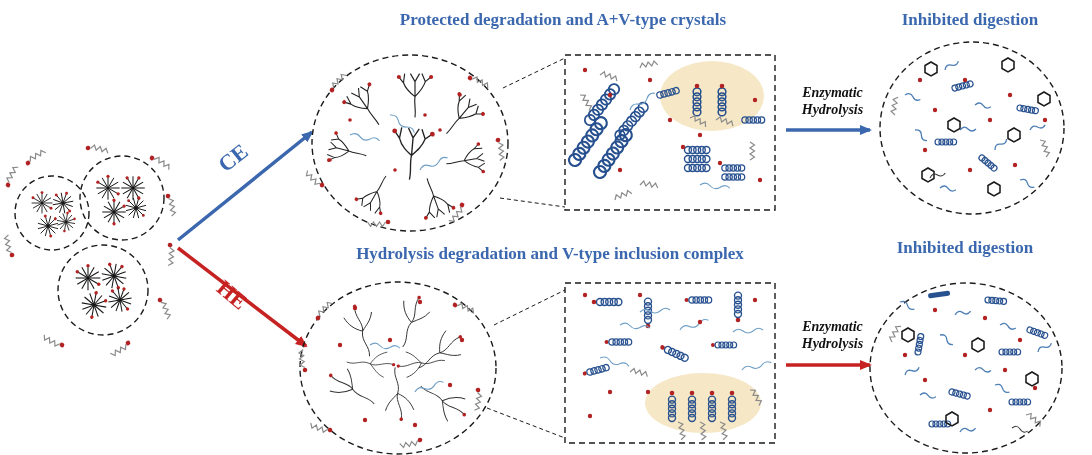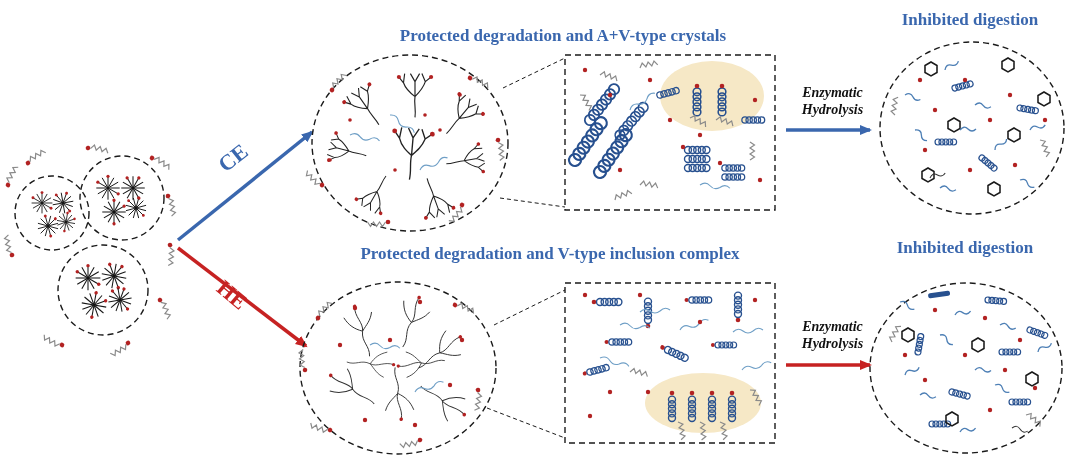--- a/index.html
+++ b/index.html
@@ -353,25 +353,25 @@
     <circle class="rdot" cx="1020" cy="340" r="2.2"></circle>
       <circle class="rdot" cx="905" cy="355" r="2.2"></circle>
     <circle class="rdot" cx="965" cy="355" r="2.2"></circle>
       <circle class="rdot" cx="1035" cy="388" r="2.2"></circle>
     <circle class="rdot" cx="925" cy="380" r="2.2"></circle>
       <circle class="rdot" cx="990" cy="410" r="2.2"></circle>
     <circle class="rdot" cx="1005" cy="370" r="2.2"></circle>
   </g>
 </svg>
 
-<div class="label heading" style="left:303px; top:26px; width:520px;">Protected degradation and A+V-type crystals</div>
+<div class="label heading" style="left:303px; top:10px; width:520px;">Protected degradation and A+V-type crystals</div>
 
 <div class="label heading" style="left:870px; top:10px; width:200px;">Inhibited digestion</div>
 
-<div class="label heading" style="left:290px; top:244px; width:520px;">Protected degradation and V-type inclusion complex</div>
+<div class="label heading" style="left:290px; top:244px; width:520px;">Hydrolysis degradation and V-type inclusion complex</div>
 
 <div class="label heading" style="left:865px; top:238px; width:200px;">Inhibited digestion</div>
 
 <div class="label proc proc-ce" style="left:218px; top:145px;">CE</div>
 
 <div class="label proc proc-he" style="left:216px; top:282px;">HE</div>
 
 <div class="enz" style="left:785px; top:84px;">
   <span>Enzymatic</span><br>
   <span>Hydrolysis</span>

